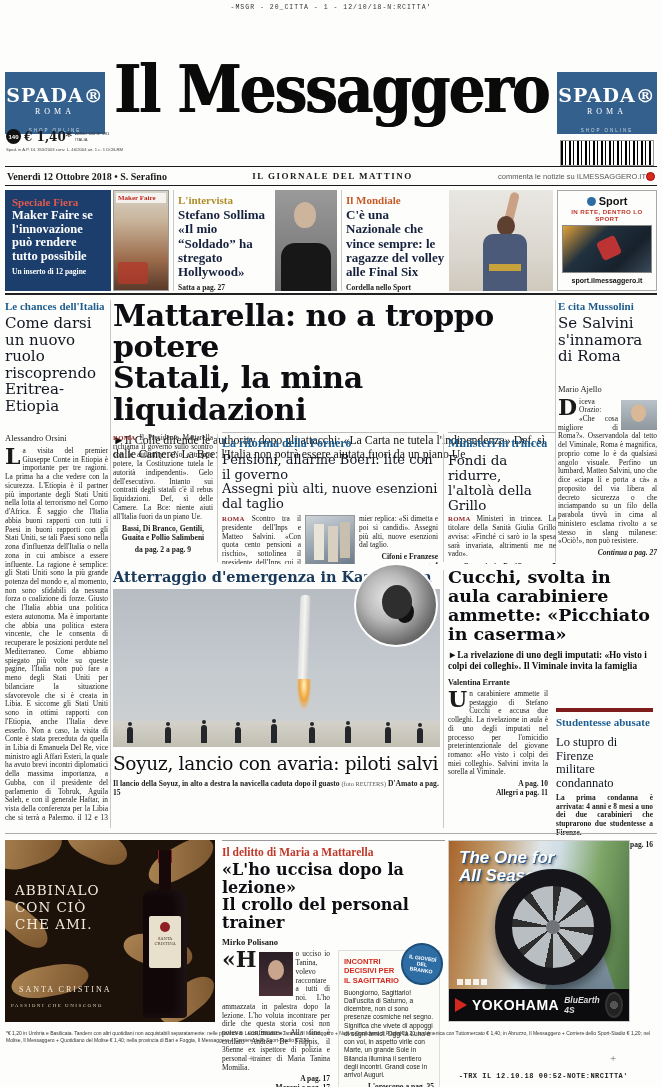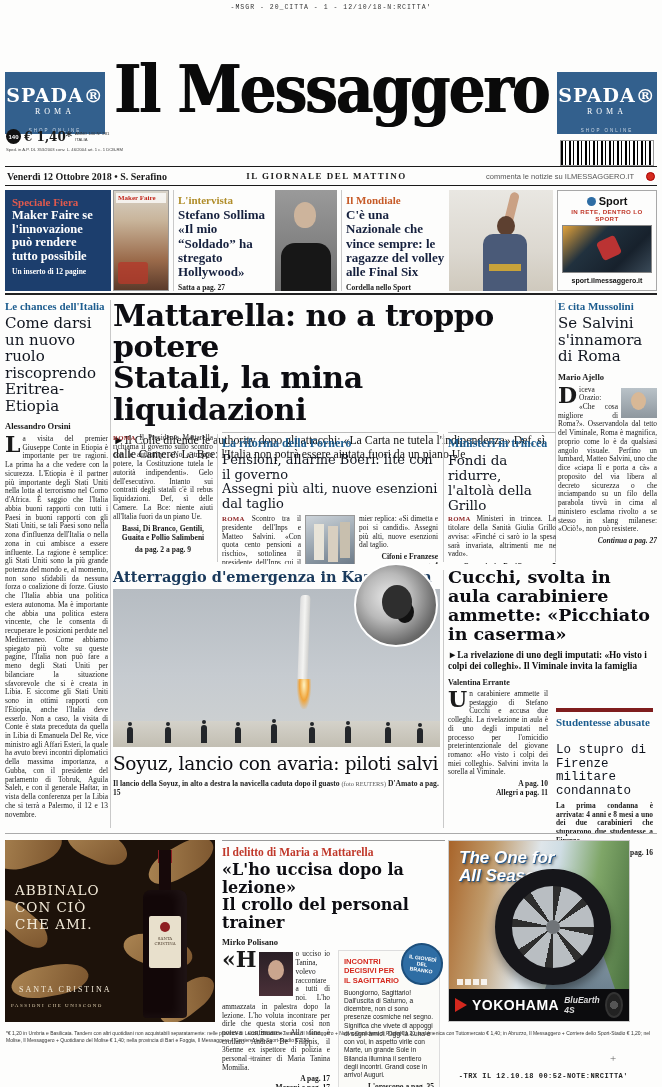--- a/index.html
+++ b/index.html
@@ -27,21 +27,21 @@
   .price-val { font-size:12px; font-weight:bold; font-family:"DejaVu Serif", serif; }
   .price-anno { font-size:4.2px; color:#333; line-height:1.3; }
   .price-legal { font-size:4.2px; color:#444; margin-top:3px; }
   .barcode-wrap { position:absolute; right:8px; top:140px; width:94px; }
   .barcode { height:26px; background:repeating-linear-gradient(90deg,#000 0 2px,#fff 2px 4px,#000 4px 5px,#fff 5px 8px); border:1px solid #999; }
   .date-bar { position:absolute; top:166px; left:5px; width:652px; height:20px;
               border-top:1px solid #1a1a1a; border-bottom:1px solid #1a1a1a;
               display:flex; align-items:center; justify-content:space-between; padding:0 2px; }
   .date-left { font-size:10px; font-weight:bold; }
   .date-center { font-size:9px; font-weight:bold; letter-spacing:1.5px; }
-  .date-right { font-size:7.5px; color:#555; display:flex; align-items:center; gap:12px; font-family:"Liberation Sans", sans-serif;}
+  .date-right { font-size:7.5px; color:#555; display:flex; align-items:center; gap:0; font-family:"Liberation Sans", sans-serif;}
   .comment-dot { width:9px; height:9px; border-radius:50%; background:#d42b1e; display:inline-block; border:1px solid #a00;}
 
   
   .strip { position:absolute; top:190px; left:5px; width:652px; height:101px; display:flex; }
   .maker-box { width:106px; background:#1c3e6d; color:#fff; padding:6px 7px; }
   .maker-box .kick { color:#e05a4e; font-weight:bold; font-size:11px; }
   .maker-box .ttl { font-size:12.5px; font-weight:bold; line-height:1.08; margin-top:1px; }
   .maker-box .note { font-size:7.5px; margin-top:4px; font-weight:bold; }
   .maker-cover { width:56px; margin-left:2px; background:linear-gradient(180deg,#d8d2c8 0%,#c8b49a 30%,#9a6a4a 70%,#5a3a2a 100%);
                  position:relative; border:1px solid #999; overflow:hidden;}
@@ -78,21 +78,21 @@
   .main-head { position:absolute; top:300px; left:113px; width:440px; }
   .main-head h1 { font-size:30px; line-height:1.04; letter-spacing:-.5px; color:#0d0d12; font-family:"DejaVu Serif", serif; }
   .main-deck { margin-top:8px; font-size:11.8px; line-height:1.25; color:#111; }
 
   
   .vline { position:absolute; width:1px; background:#c9c9c9; }
   .leftcol { position:absolute; left:5px; top:300px; width:103px; height:520px; overflow:hidden; }
   .rightcol { position:absolute; left:558px; top:300px; width:99px; height:262px; overflow:hidden; }
   .kick-blue { color:#1d5d8f; font-weight:bold; font-size:11px; }
   .colttl { font-size:15px; line-height:1.1; color:#10151f; margin-top:3px; font-family:"DejaVu Serif", serif; }
-  .colby { font-size:8.5px; font-weight:bold; margin:7px 0 4px; }
+  .colby { font-size:8.5px; font-weight:normal; margin:19px 0 4px; }
   .colbody { font-size:7.4px; line-height:1.18; text-align:justify; }
   .dropcap { float:left; font-size:22px; line-height:.85; font-weight:bold; padding-right:2px; font-family:"DejaVu Serif", serif;}
   .continua { font-size:7.5px; font-weight:bold; font-style:italic; text-align:right; margin-top:2px; }
   .salvini-pic { float:right; width:36px; height:30px; margin:2px 0 2px 3px; background:linear-gradient(180deg,#b9c2c8,#8e979e); position:relative; overflow:hidden;}
   .salvini-pic .f { position:absolute; top:4px; left:10px; width:15px; height:18px; border-radius:50%; background:#d8b896;}
 
   
   .mid-brief { position:absolute; left:113px; top:434px; width:100px; height:130px; overflow:hidden;}
   .mid-brief .colbody { font-size:7.4px; }
   .sig-line { font-size:7.6px; font-weight:bold; text-align:center; margin-top:3px; }
@@ -125,21 +125,21 @@
 
   
   .cucchi { position:absolute; left:448px; top:568px; width:209px; }
   .cucchi h2 { font-size:17.5px; line-height:1.08; font-family:"DejaVu Serif", serif; color:#0d0d12; }
   .cucchi .deck { font-size:9.3px; line-height:1.2; margin-top:6px; font-weight:bold; color:#111; }
   .cucchi-cols { display:flex; gap:8px; margin-top:6px; }
   .cucchi-left { width:100px; }
   .cucchi-left .by { font-size:8px; font-weight:bold; margin-bottom:3px; }
   .pages-right { font-size:7.5px; font-weight:bold; text-align:right; margin-top:2px; }
   .stud-box { width:97px; border-top:4px solid #7f1d1d; padding-top:0; margin-top:30px; }
-  .stud-box .ttl { font-size:12.5px; line-height:1.1; font-family:Liberation Mono, monospace; color:#10151f; margin-top:14px; }
+  .stud-box .ttl { font-size:12.5px; line-height:1.1; font-family:Liberation Serif, serif; color:#10151f; margin-top:6px; }
   .stud-box .colbody { margin-top:3px; font-weight:bold; }
 
   .rule-bottom { position:absolute; top:833px; left:5px; width:652px; border-top:1px solid #aaa; }
 
   
   .wine-ad { position:absolute; left:5px; top:840px; width:210px; height:182px; background:#1d120a; overflow:hidden; color:#f3ead8;}
   .cork { position:absolute; border-radius:40% / 50%; background:linear-gradient(120deg,#c59a60,#8a5f33); opacity:.85; }
   .wine-head { position:absolute; left:10px; top:42px; width:104px; font-size:13.5px; letter-spacing:1px; line-height:1.25; font-family:"DejaVu Serif", serif; }
   .wine-brand { position:absolute; left:14px; bottom:28px; font-size:8px; letter-spacing:2px; text-align:center; }
   .wine-tag { position:absolute; left:6px; bottom:14px; font-size:5px; letter-spacing:1.5px; color:#d8c8a8;}

